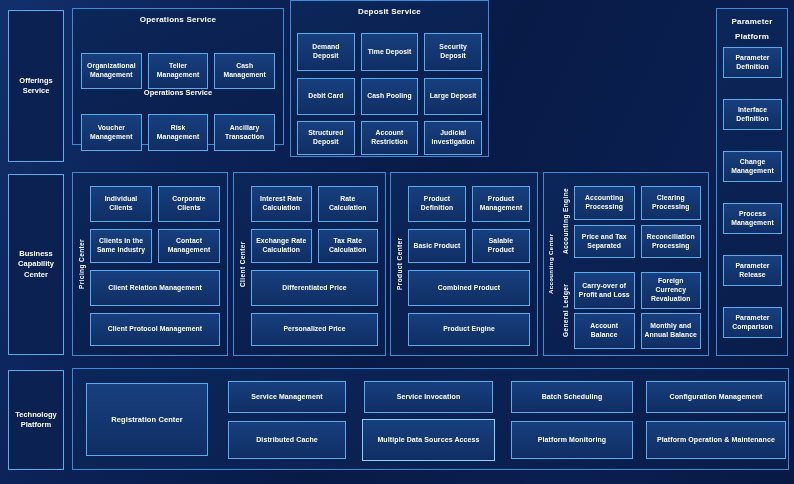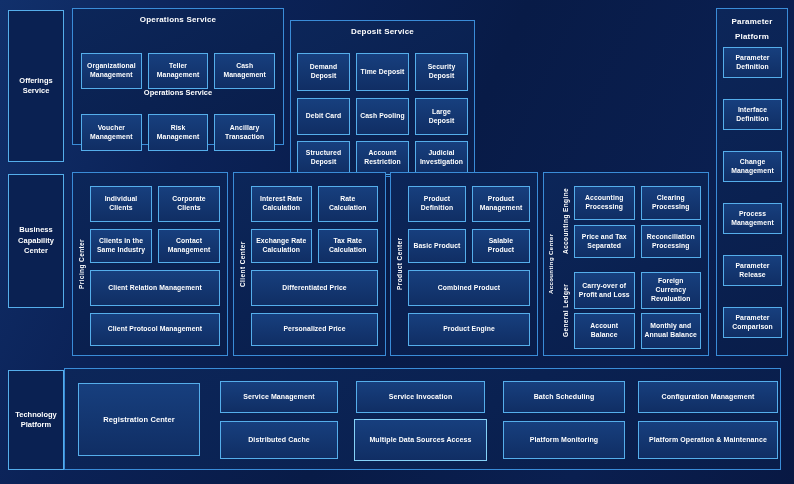--- a/index.html
+++ b/index.html
@@ -41,39 +41,39 @@
   .acc-row{left:30px;right:7px;}
   .col-stack{position:absolute;top:38px;left:6px;right:5px;display:flex;flex-direction:column;gap:21px;}
   .col-stack .box{flex:none;height:31px;}
 </style>
 </head>
 <body>
 
 <div class="stage">
 
   <div class="rail" style="top:10px;height:152px">Offerings Service</div>
-  <div class="rail" style="top:174px;height:134px">Business Capability Center</div>
+  <div class="rail" style="top:174px;height:181px">Business Capability Center</div>
   <div class="rail" style="top:370px;height:100px">Technology Platform</div>
 
   <section class="panel" style="left:72px;top:8px;width:212px;height:137px">
     <div class="ptitle">Operations Service</div>
     <div class="row" style="left:8px;right:8px;top:44px;height:36px">
       <div class="box">Organizational Management</div>
       <div class="box">Teller Management</div>
       <div class="box">Cash Management</div>
     </div>
     <div class="midlabel" style="top:79px">Operations Service</div>
     <div class="row" style="left:8px;right:8px;top:105px;height:37px">
       <div class="box">Voucher Management</div>
       <div class="box">Risk Management</div>
       <div class="box">Ancillary Transaction</div>
     </div>
   </section>
 
-  <section class="panel" style="left:290px;top:20px;width:185px;height:157px">
+  <section class="panel" style="left:290px;top:0;width:199px;height:157px">
     <div class="ptitle">Deposit Service</div>
     <div class="row" style="left:6px;right:6px;top:32px;height:38px">
       <div class="box">Demand Deposit</div>
       <div class="box">Time Deposit</div>
       <div class="box">Security Deposit</div>
     </div>
     <div class="row" style="left:6px;right:6px;top:77px;height:37px">
       <div class="box">Debit Card</div>
       <div class="box">Cash Pooling</div>
       <div class="box">Large Deposit</div>
@@ -167,21 +167,21 @@
     <div class="row acc-row" style="top:99px;height:37px">
       <div class="box">Carry-over of Profit and Loss</div>
       <div class="box">Foreign Currency Revaluation</div>
     </div>
     <div class="row acc-row" style="top:140px;height:36px">
       <div class="box">Account Balance</div>
       <div class="box">Monthly and Annual Balance</div>
     </div>
   </section>
 
-  <section class="panel" style="left:64px;top:368px;width:717px;height:102px">
+  <section class="panel" style="left:72px;top:368px;width:717px;height:102px">
     <div class="box abs" style="left:13px;top:14px;width:122px;height:73px;font-size:7.5px">Registration Center</div>
 
     <div class="box abs" style="left:155px;top:12px;width:118px;height:32px;font-size:7px">Service Management</div>
     <div class="box abs" style="left:155px;top:52px;width:118px;height:38px;font-size:7px">Distributed Cache</div>
 
     <div class="box abs" style="left:291px;top:12px;width:129px;height:32px;font-size:7px">Service Invocation</div>
     <div class="box abs hl" style="left:289px;top:50px;width:133px;height:42px;font-size:7px">Multiple Data Sources Access</div>
 
     <div class="box abs" style="left:438px;top:12px;width:122px;height:32px;font-size:7px">Batch Scheduling</div>
     <div class="box abs" style="left:438px;top:52px;width:122px;height:38px;font-size:7px">Platform Monitoring</div>

